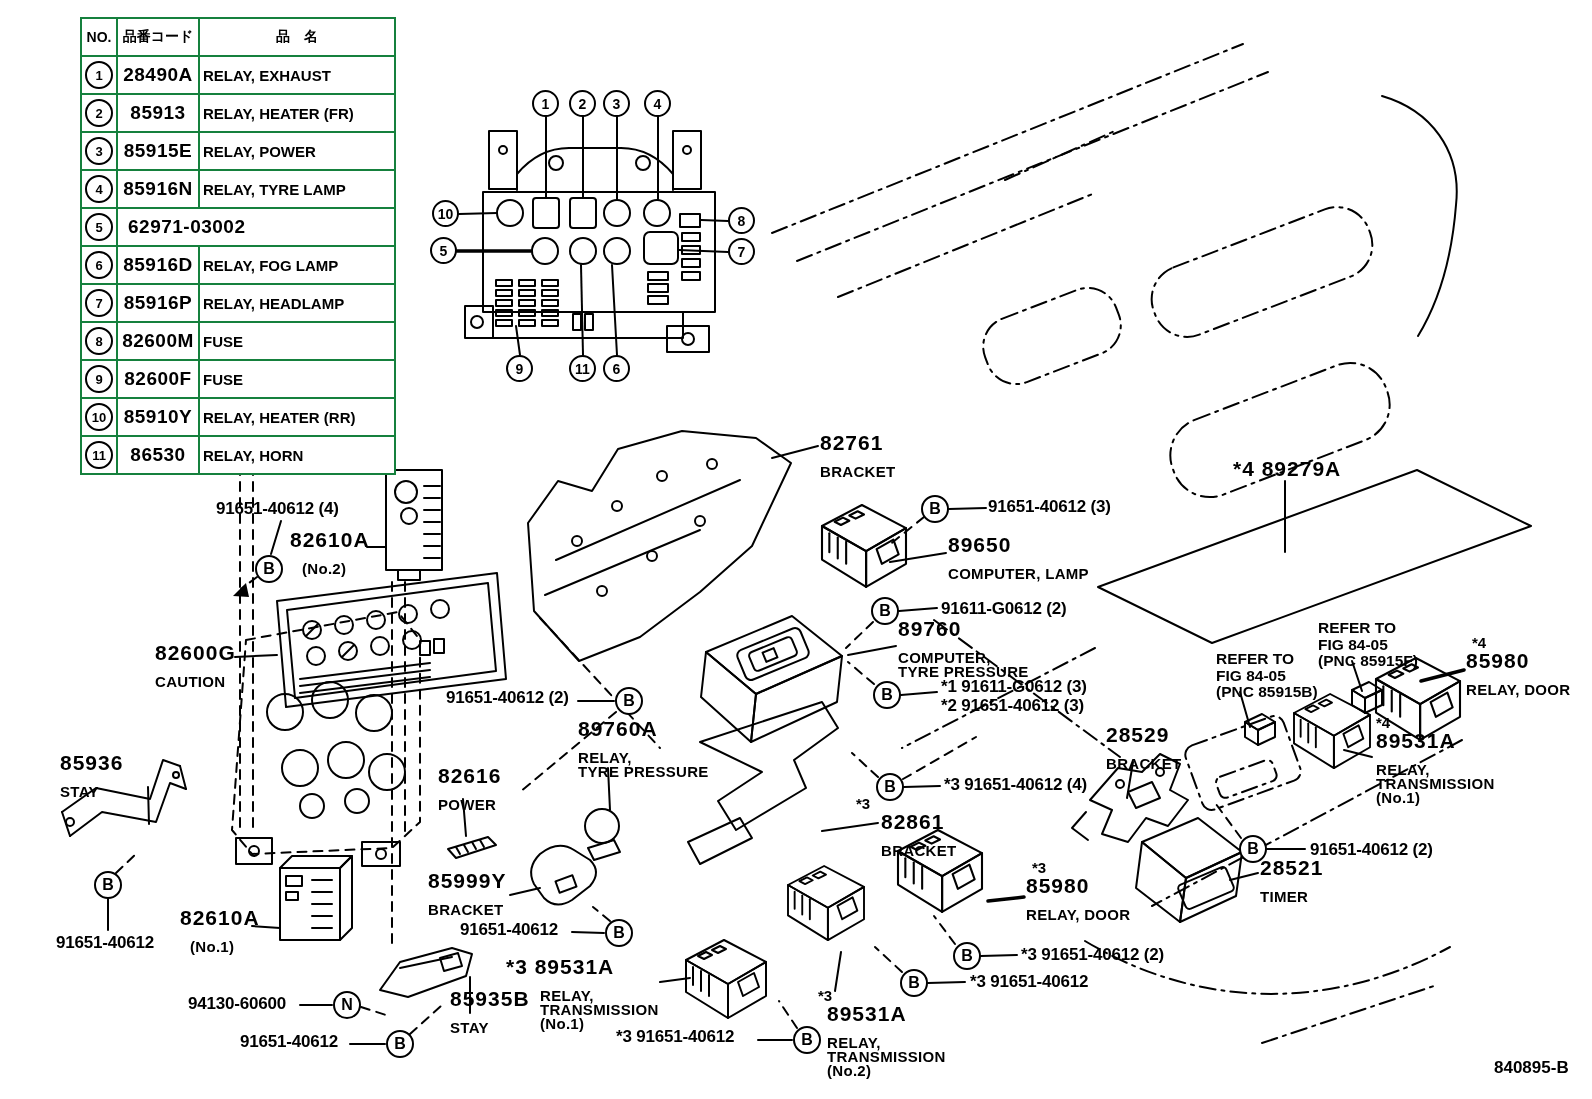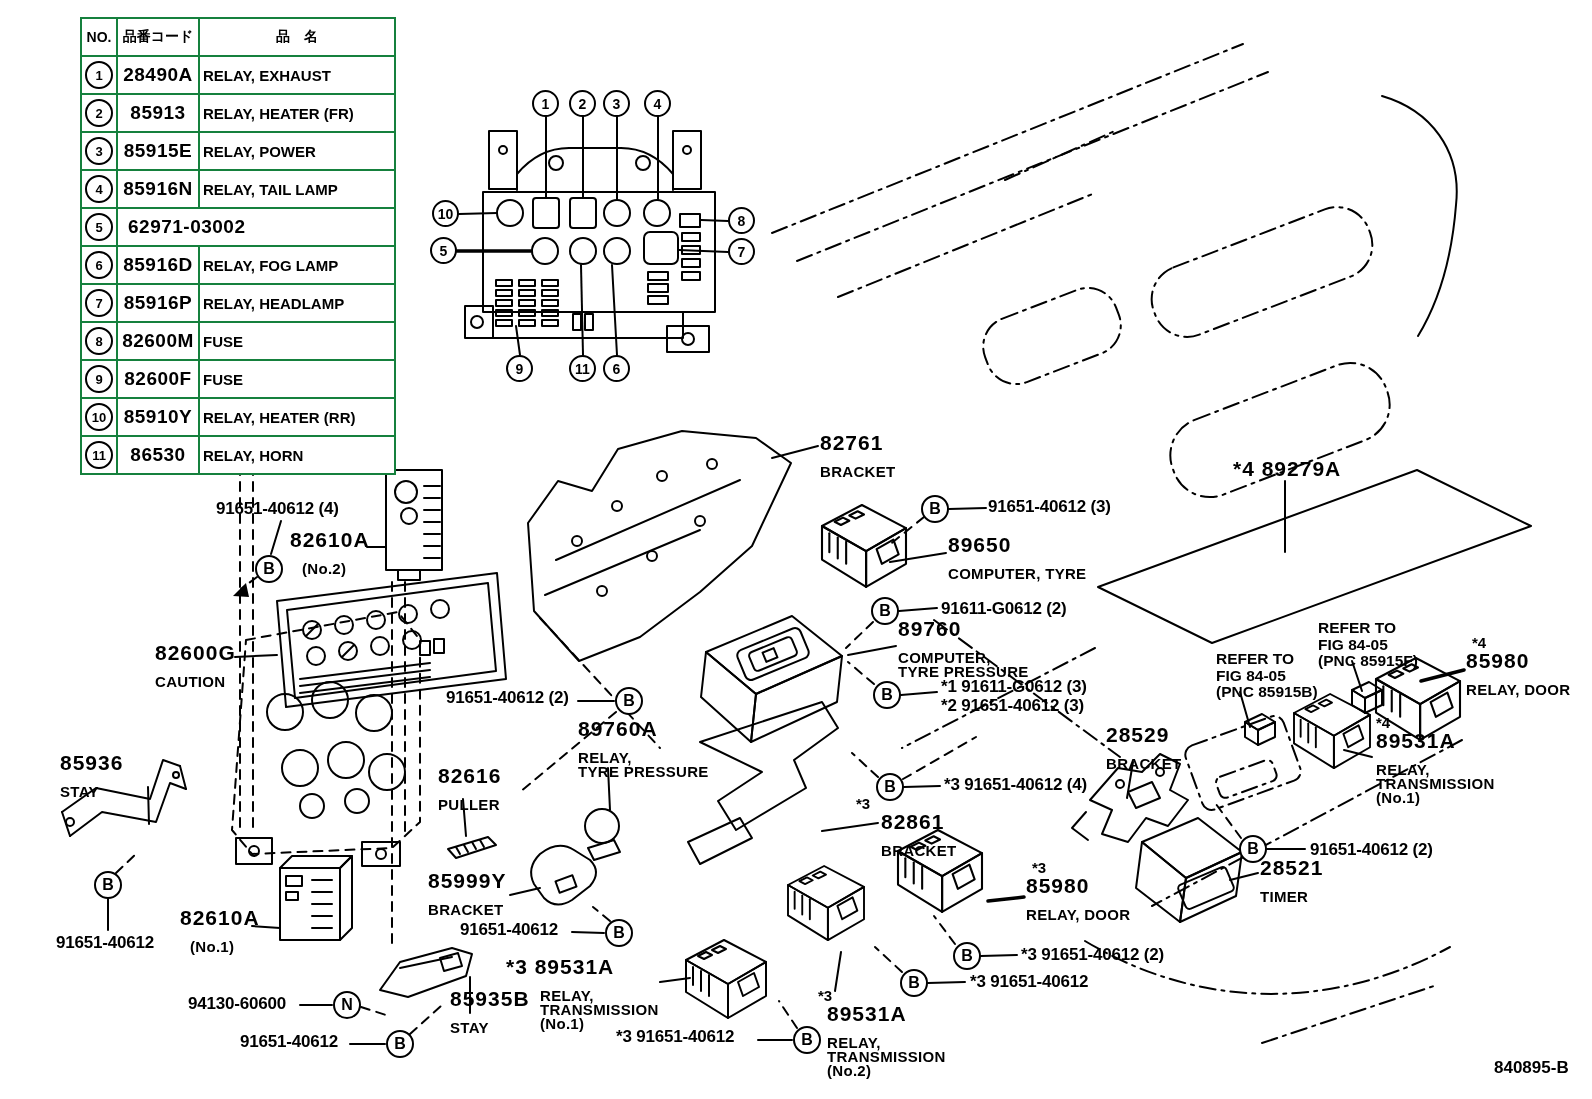--- a/index.html
+++ b/index.html
@@ -376,21 +376,21 @@
     <td>RELAY, HEATER (FR)</td>
   </tr>
   <tr>
     <td class="noc"><span class="cnum">3</span></td>
     <td class="code">85915E</td>
     <td>RELAY, POWER</td>
   </tr>
   <tr>
     <td class="noc"><span class="cnum">4</span></td>
     <td class="code">85916N</td>
-    <td>RELAY, TAIL LAMP</td>
+    <td>RELAY, TYRE LAMP</td>
   </tr>
   <tr>
     <td class="noc"><span class="cnum">5</span></td>
     <td class="code5" colspan="2">62971-03002</td>
   </tr>
   <tr>
     <td class="noc"><span class="cnum">6</span></td>
     <td class="code">85916D</td>
     <td>RELAY, FOG LAMP</td>
   </tr>
@@ -450,21 +450,21 @@
 <div class="fast" style="left:793px;top:1026px">B</div>
 <div class="fast" style="left:333px;top:991px">N</div>
 
 <div class="lbl" style="left:820px;top:432px">
   <div class="num">82761</div>
   <div class="desc">BRACKET</div>
 </div>
 <div class="fl" style="left:988px;top:497px">91651-40612 (3)</div>
 <div class="lbl" style="left:948px;top:534px">
   <div class="num">89650</div>
-  <div class="desc">COMPUTER, TYRE</div>
+  <div class="desc">COMPUTER, LAMP</div>
 </div>
 <div class="fl" style="left:941px;top:599px">91611-G0612 (2)</div>
 <div class="lbl" style="left:898px;top:618px">
   <div class="num">89760</div>
   <div class="desc">COMPUTER,
 TYRE PRESSURE</div>
 </div>
 <div class="fl" style="left:941px;top:677px">*1 91611-G0612 (3)
 *2 91651-40612 (3)</div>
 <div class="lbl" style="left:1233px;top:458px">
@@ -511,21 +511,21 @@
   <div class="desc">CAUTION</div>
 </div>
 <div class="fl" style="left:446px;top:688px">91651-40612 (2)</div>
 <div class="lbl" style="left:578px;top:718px">
   <div class="num">89760A</div>
   <div class="desc">RELAY,
 TYRE PRESSURE</div>
 </div>
 <div class="lbl" style="left:438px;top:765px">
   <div class="num">82616</div>
-  <div class="desc">PULLER</div>
+  <div class="desc">POWER</div>
 </div>
 <div class="fl" style="left:944px;top:775px">*3 91651-40612 (4)</div>
 <div class="lbl" style="left:856px;top:797px">
   <div class="star">*3</div>
   <div class="num" style="margin-left:25px">82861</div>
   <div class="desc" style="margin-left:25px">BRACKET</div>
 </div>
 <div class="lbl" style="left:60px;top:752px">
   <div class="num">85936</div>
   <div class="desc">STAY</div>

